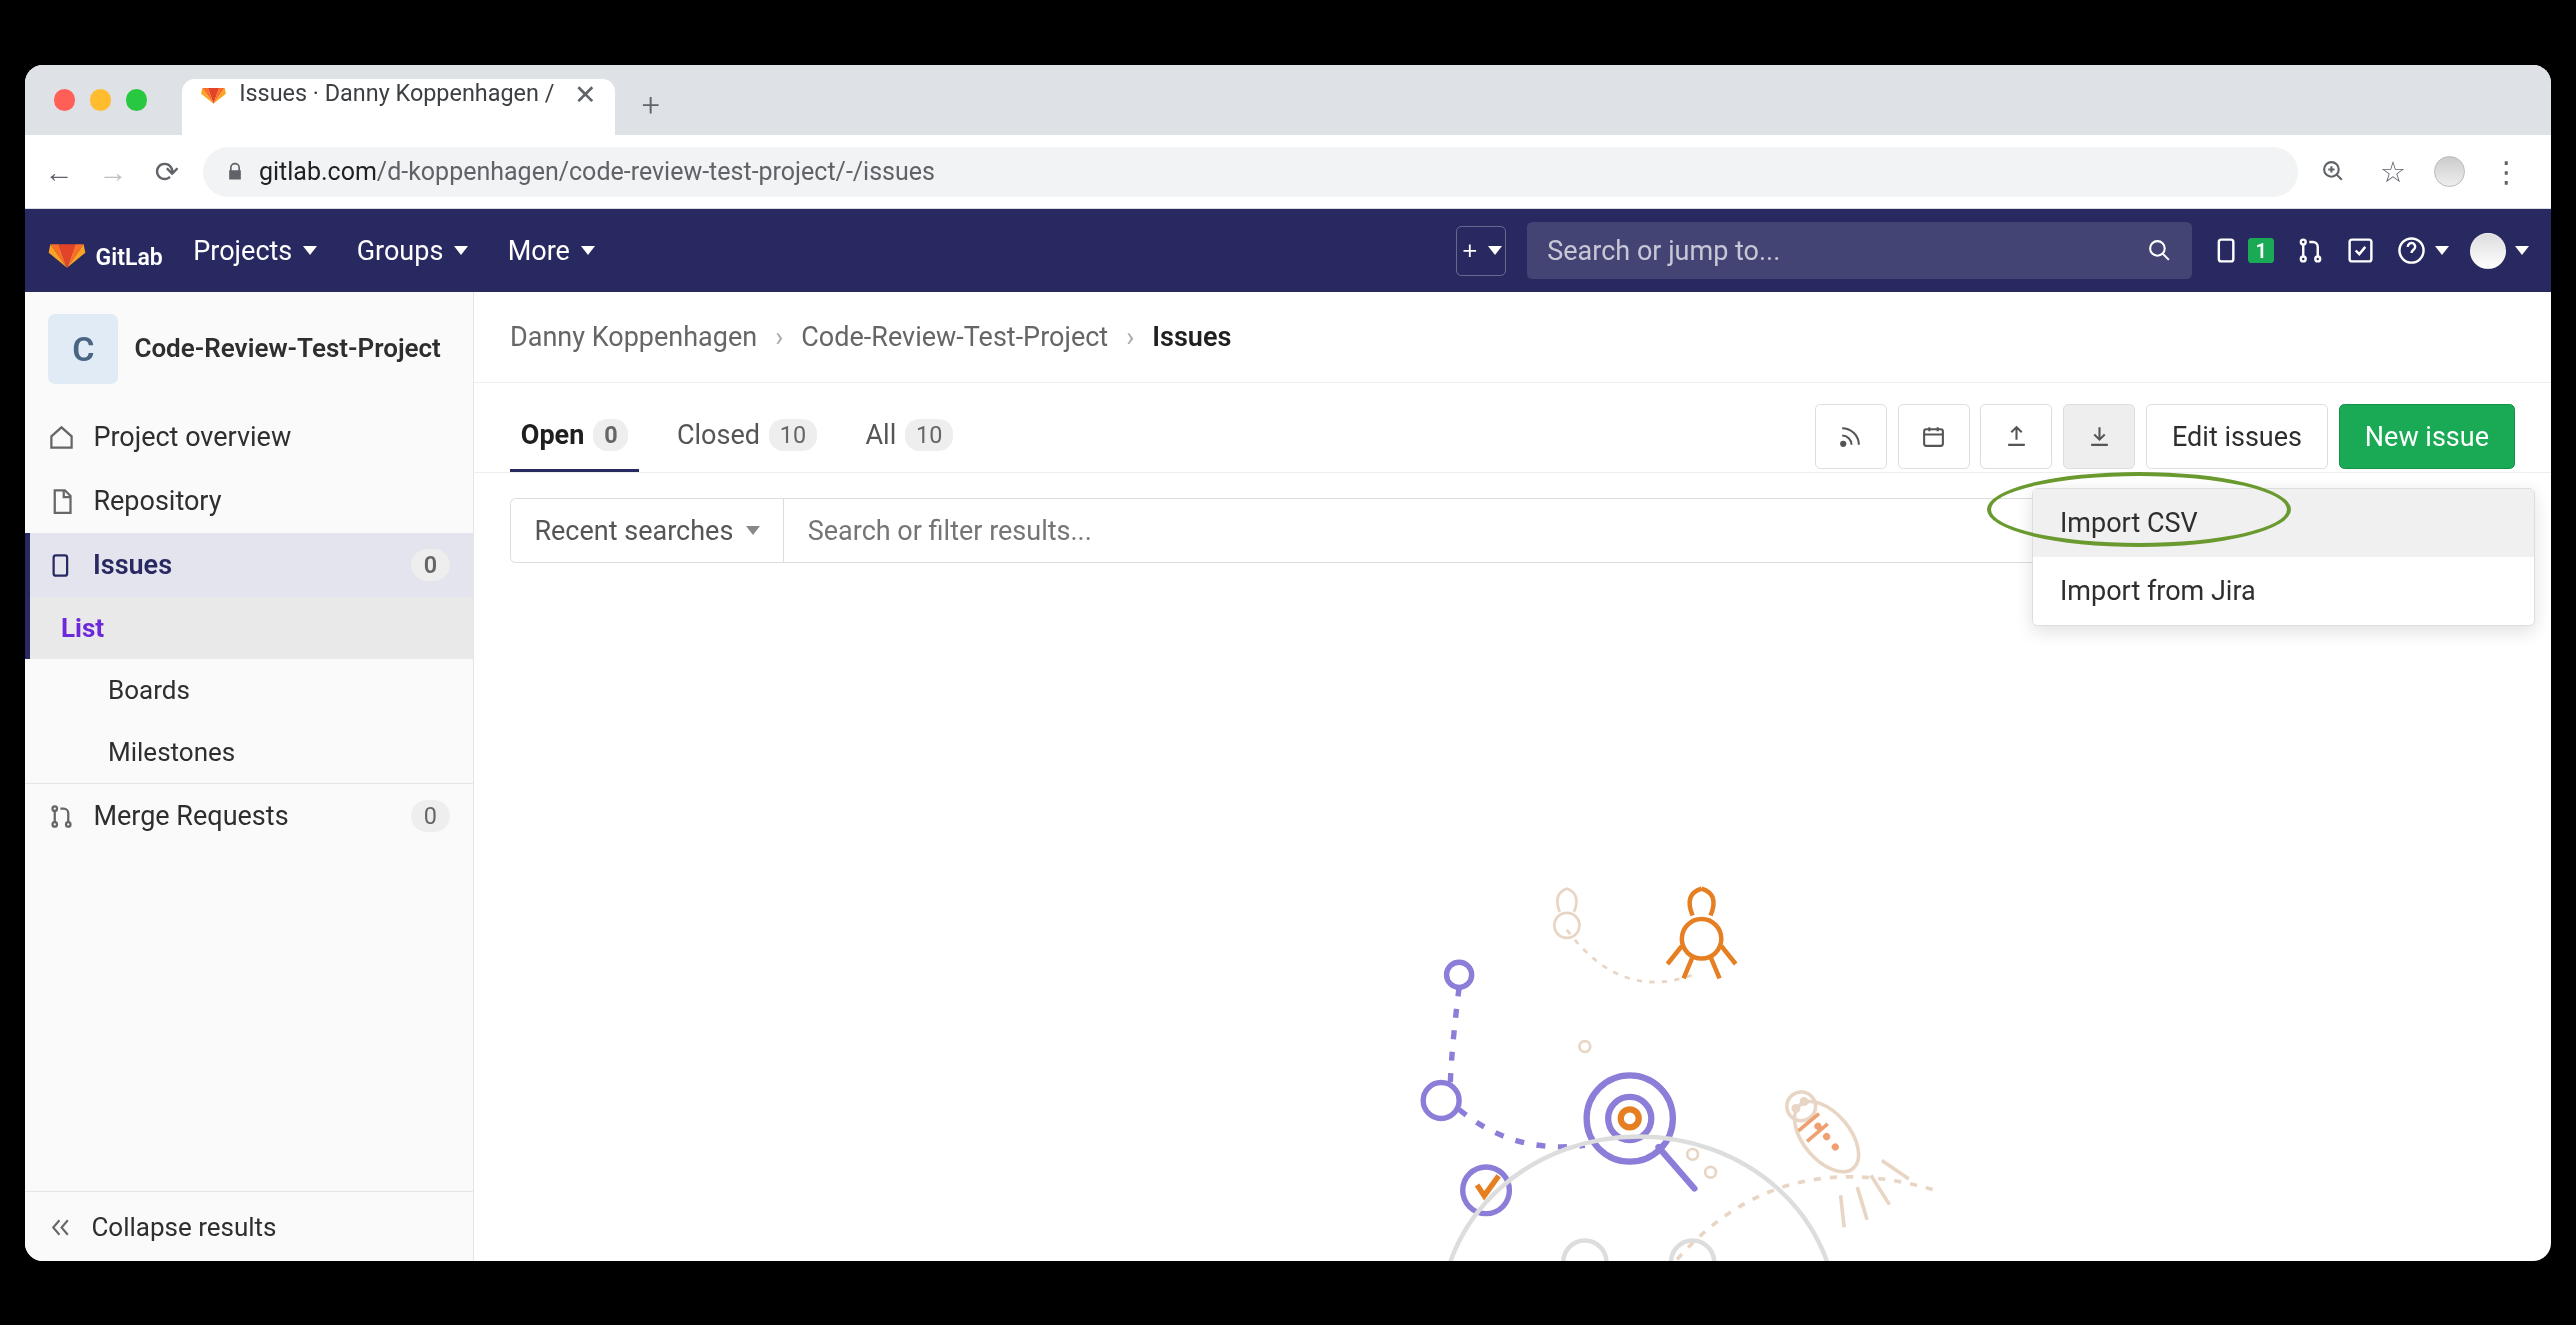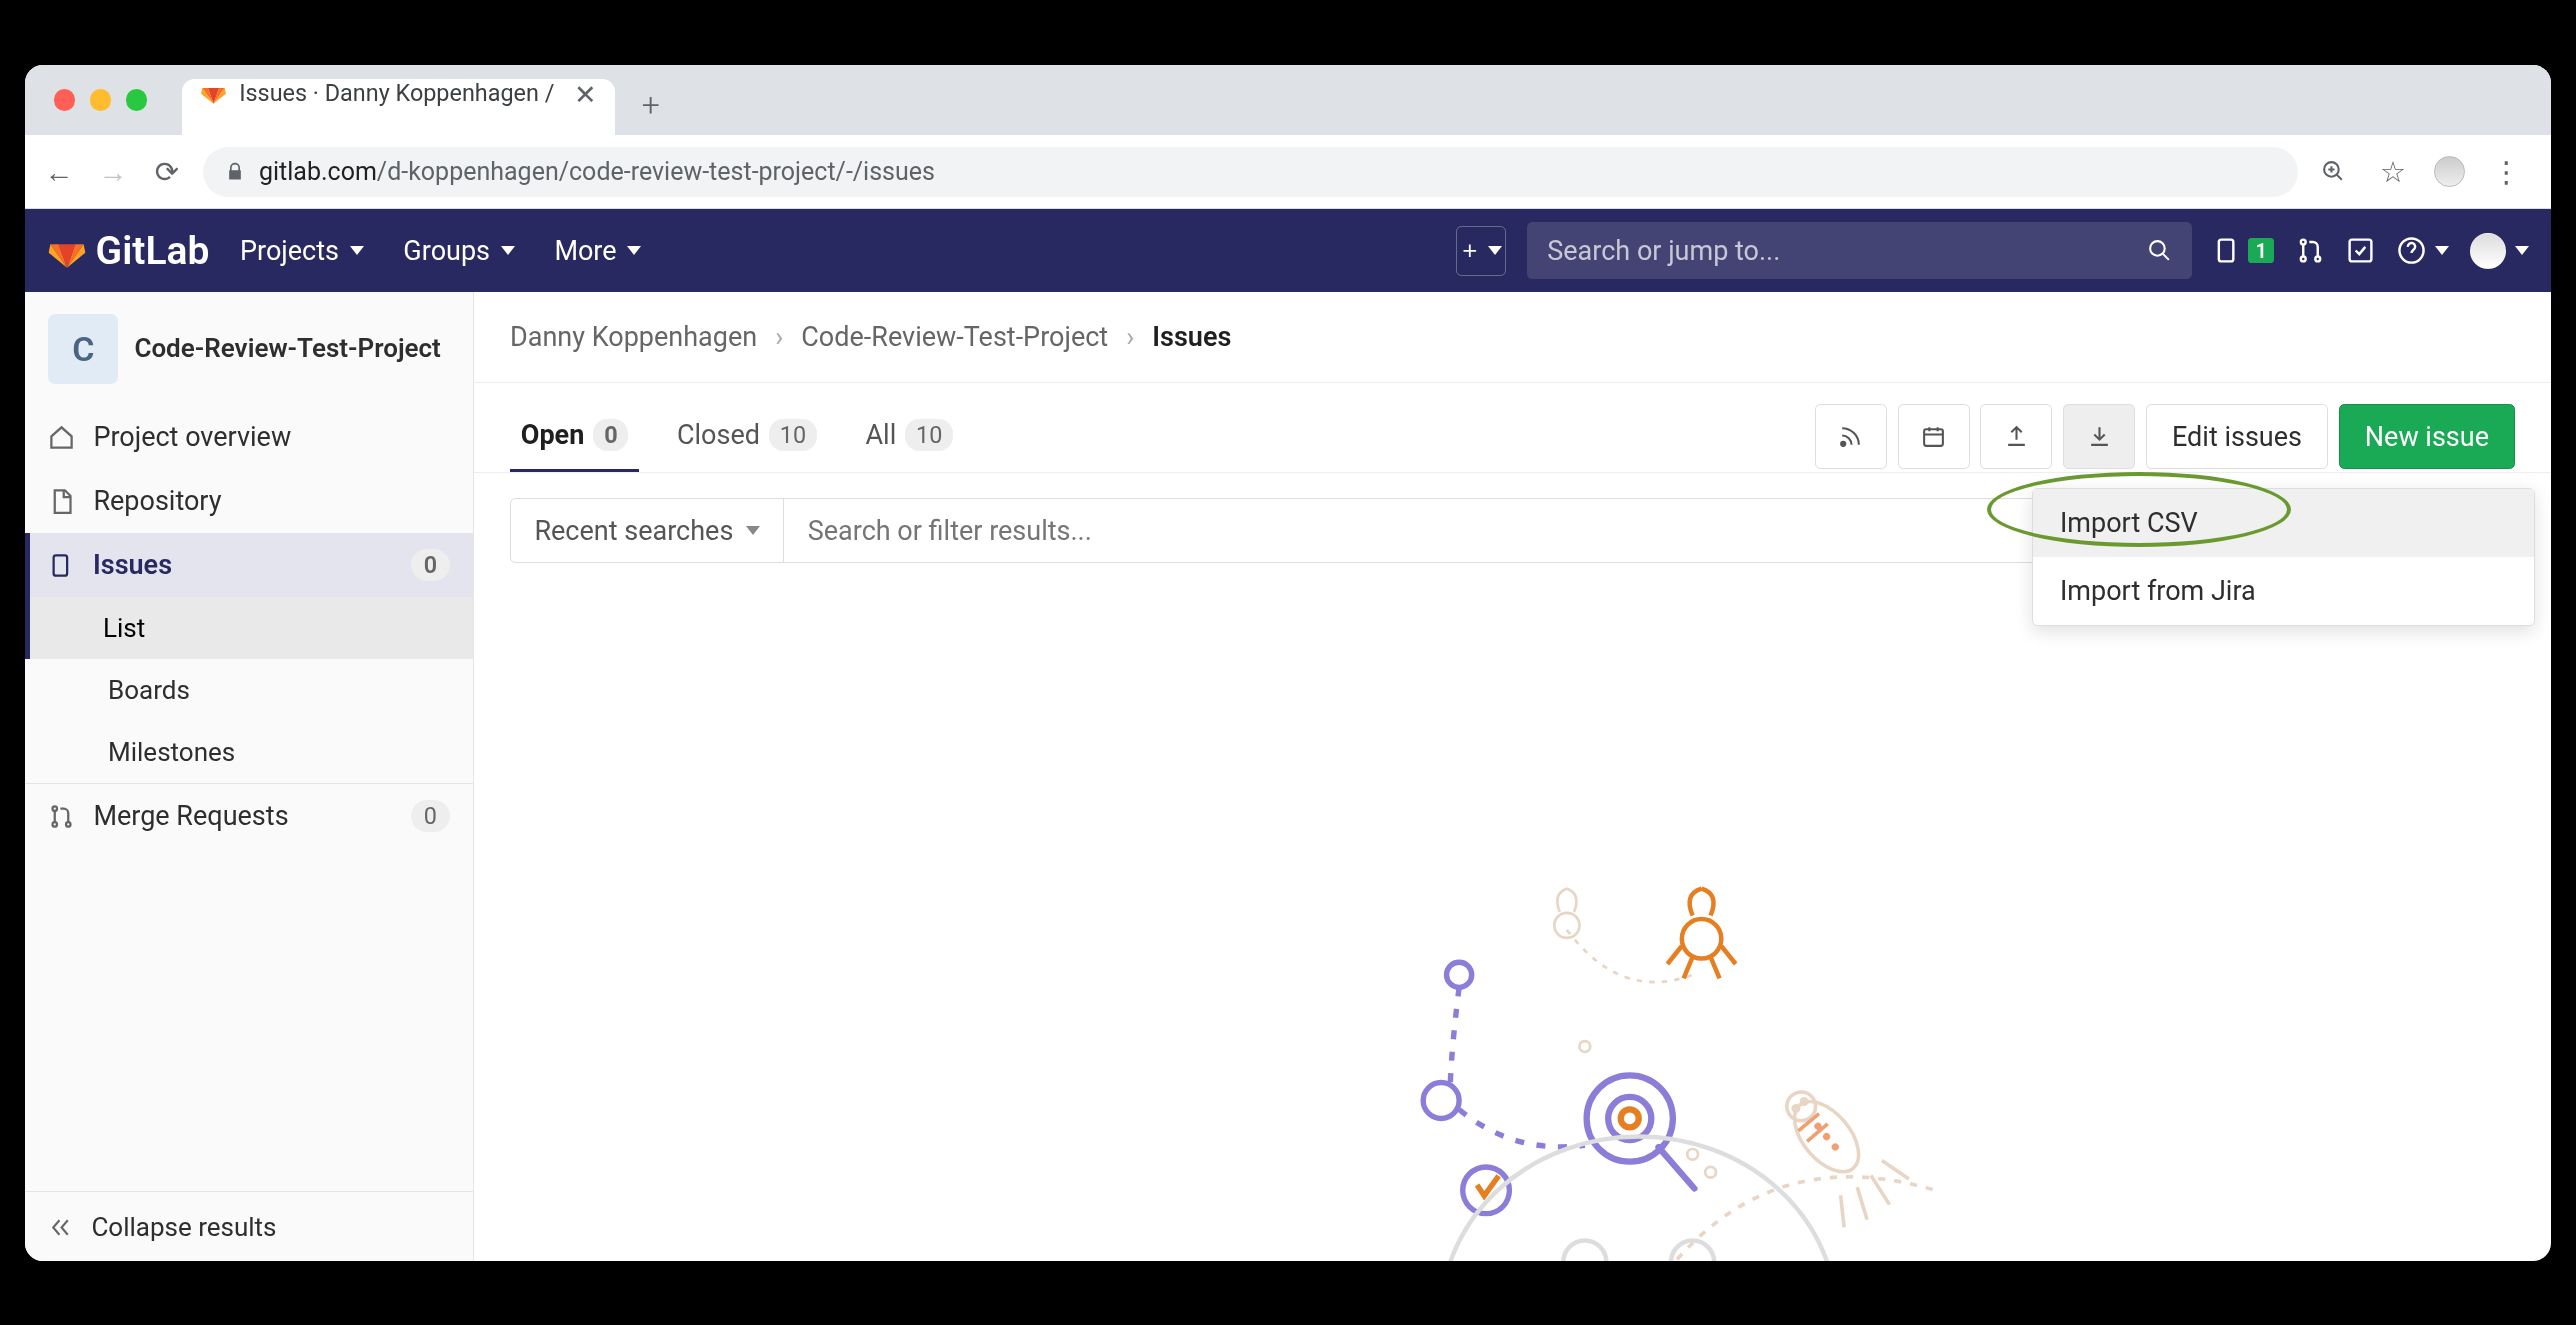--- a/index.html
+++ b/index.html
@@ -25,21 +25,21 @@
 .url-area{flex:1;height:50px;background:#f1f3f4;border-radius:25px;display:flex;align-items:center;padding:0 21.6px;gap:14.4px}
 .lock-icon{color:#5f6368}
 .url-text{font-size:25px;color:#202124}
 .url-text .domain{color:#202124}
 .url-text .path{color:#5f6368}
 .addr-right{display:flex;align-items:center;gap:23.4px;padding-right:10.8px}
 .avatar-sm{width:30.5px;height:30.5px;border-radius:50%;background:linear-gradient(#ccc,#eee);border:0.9px solid #bbb}
 
 
 .gl-header{height:83px;background:#292961;display:flex;align-items:center;padding:0 21.6px;gap:21.6px;color:#fff}
-.gl-logo{display:flex;align-items:center;gap:9px;font-size:39px;font-weight:600}
+.gl-logo{display:flex;align-items:flex-end;gap:9px;font-size:23px;font-weight:600}
 .gl-logo svg{width:40px;height:40px}
 .gl-nav-item{font-size:27px;color:#fff;display:flex;align-items:center;gap:7.2px;padding:0 9px}
 .gl-spacer{flex:1}
 .gl-plus{width:50px;height:50px;border:0.9px solid rgba(255,255,255,.3);border-radius:5.4px;display:flex;align-items:center;justify-content:center;gap:3.6px}
 .gl-search{width:665px;height:57px;background:rgba(255,255,255,.12);border-radius:5.4px;display:flex;align-items:center;padding:0 20px;gap:12.6px}
 .gl-search input{background:transparent;border:none;color:#fff;font-size:27px;flex:1;outline:none}
 .gl-search input::placeholder{color:rgba(255,255,255,.7)}
 .gl-icon{display:flex;align-items:center;gap:5.4px;position:relative}
 .gl-badge{background:#1aaa55;color:#fff;font-size:20px;padding:0.9px 7.2px;border-radius:3.6px;font-weight:600}
 .gl-avatar{width:36px;height:36px;border-radius:50%;background:linear-gradient(#ddd,#fff);border:0.9px solid rgba(255,255,255,.3)}
@@ -48,21 +48,21 @@
 .gl-body{display:flex;height:calc(100% - 226px)}
 .sidebar{width:449px;background:#fafafa;border-right:0.9px solid #e5e5e5;display:flex;flex-direction:column}
 .sb-project{display:flex;align-items:center;gap:16px;padding:21.6px 23.4px}
 .sb-project-icon{width:70px;height:70px;background:#e1ebf5;border-radius:7.2px;display:flex;align-items:center;justify-content:center;font-size:34px;font-weight:600;color:#4a6584}
 .sb-project-name{font-size:26px;font-weight:600;color:#2e2e2e;line-height:1.3}
 .sb-item{display:flex;align-items:center;gap:18px;padding:16px 23.4px;font-size:27px;color:#2e2e2e}
 .sb-item svg{width:27px;height:27px;flex-shrink:0}
 .sb-item .count{margin-left:auto;background:#eee;color:#666;padding:1.8px 12.6px;border-radius:18px;font-size:23.4px}
 .sb-item.active{background:#e4e4ee;border-left:5.4px solid #292961;padding-left:18px;font-weight:600;color:#292961}
 .sb-sub{padding-left:83px;font-size:26px;color:#2e2e2e;padding-top:16px;padding-bottom:16px}
-.sb-sub.active{background:#e9e9e9;color:#000000;font-weight:400;border-left:5.4px solid #292961;padding-left:73px}
+.sb-sub.active{background:#e9e9e9;color:#6d28d9;font-weight:700;border-left:5.4px solid #292961;padding-left:31px}
 .sb-collapse{margin-top:auto;border-top:0.9px solid #e5e5e5;display:flex;align-items:center;gap:18px;padding:20px 23.4px;font-size:26px;color:#2e2e2e}
 
 .main{flex:1;padding:0;position:relative;overflow:hidden}
 .breadcrumb{padding:29px 36px;display:flex;align-items:center;gap:18px;font-size:27px;color:#666;border-bottom:0.9px solid #eee}
 .breadcrumb .bc-item{color:#666}
 .breadcrumb .bc-item.current{color:#1f1f1f;font-weight:600}
 .breadcrumb .sep{color:#aaa}
 
 .toolbar{display:flex;align-items:center;padding:18px 36px 0 36px;border-bottom:0.9px solid #eee}
 .tabs{display:flex;gap:27px}

